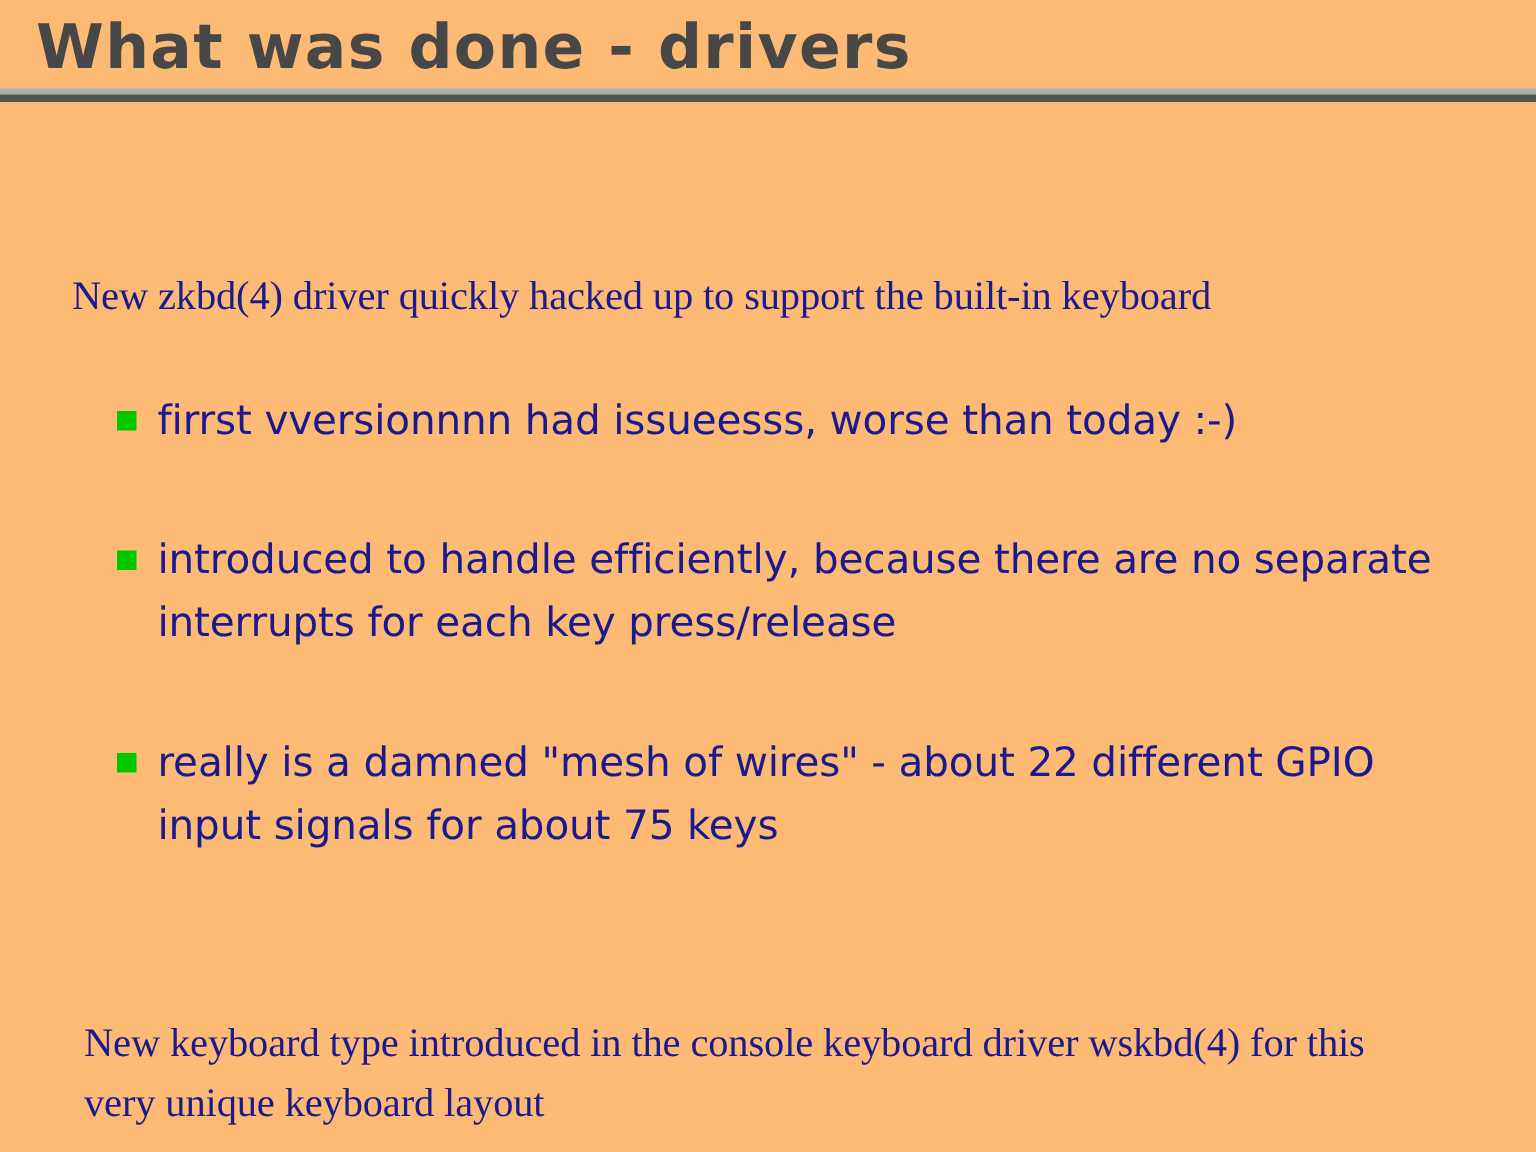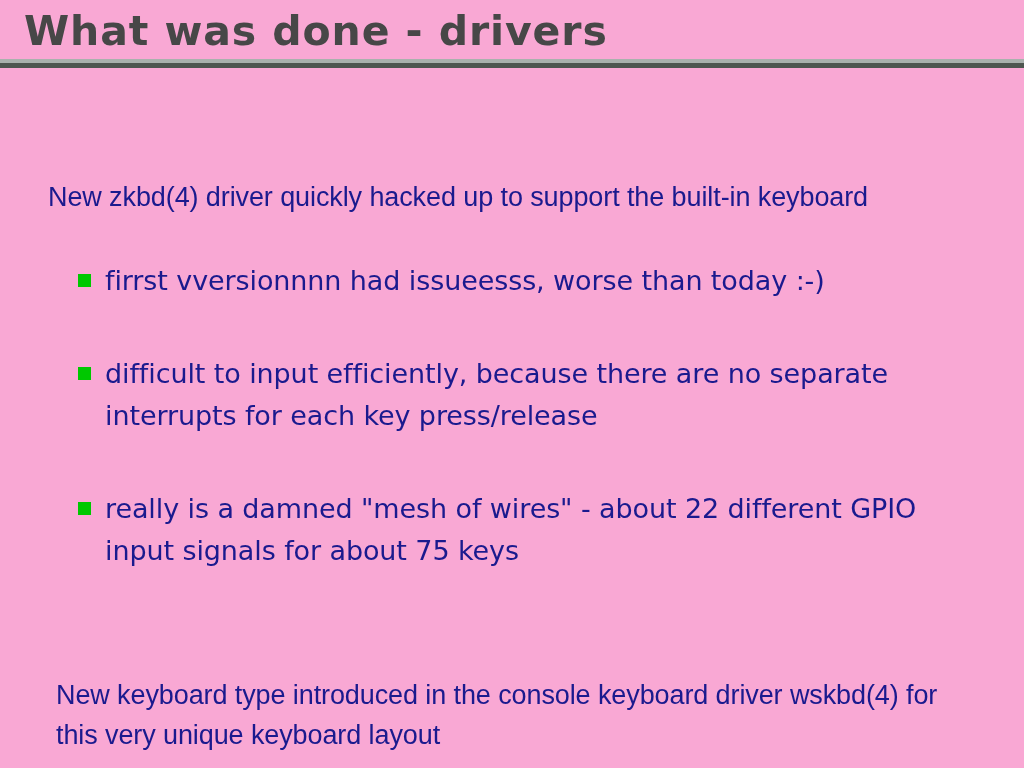--- a/index.html
+++ b/index.html
@@ -12,21 +12,21 @@
     height: 768px;
     overflow: hidden;
     background: #f5faf7;
     font-family: "DejaVu Sans", sans-serif;
   }
 
   .slide {
     position: relative;
     width: 1024px;
     height: 768px;
-    background: #f9a8d4;
+    background: #fdba74;
   }
 
   
   .title-block {
     position: absolute;
     left: 0;
     top: 0;
     width: 1024px;
     height: 70px;
   }
@@ -72,21 +72,21 @@
     position: absolute;
     left: 0;
     top: 70px;
     width: 1024px;
     height: 698px;
   }
 
   .para {
     position: absolute;
     color: #1a1a8e;
-    font-family: Liberation Sans, sans-serif;
+    font-family: Liberation Serif, serif;
     font-size: 27px;
     line-height: 40px;
     font-weight: normal;
     letter-spacing: -0.1px;
     margin-top: 43px;
   }
   .para-intro {
     left: 48px;
     top: 64px;
     width: 880px;
@@ -153,21 +153,21 @@
 
     <ul class="bullet-list">
 
       <li class="bullet-item b1">
         <span class="bullet-marker"></span>
         <span class="bullet-text">firrst vversionnnn had issueesss, worse than today :-)</span>
       </li>
 
       <li class="bullet-item b2">
         <span class="bullet-marker"></span>
-        <span class="bullet-text">difficult to input efficiently, because there are no separate interrupts for each key press/release</span>
+        <span class="bullet-text">introduced to handle efficiently, because there are no separate interrupts for each key press/release</span>
       </li>
 
       <li class="bullet-item b3">
         <span class="bullet-marker"></span>
         <span class="bullet-text">really is a damned "mesh of wires" - about 22 different GPIO input signals for about 75 keys</span>
       </li>
 
     </ul>
 
     <p class="para para-outro">New keyboard type introduced in the console keyboard driver wskbd(4) for this very unique keyboard layout</p>

